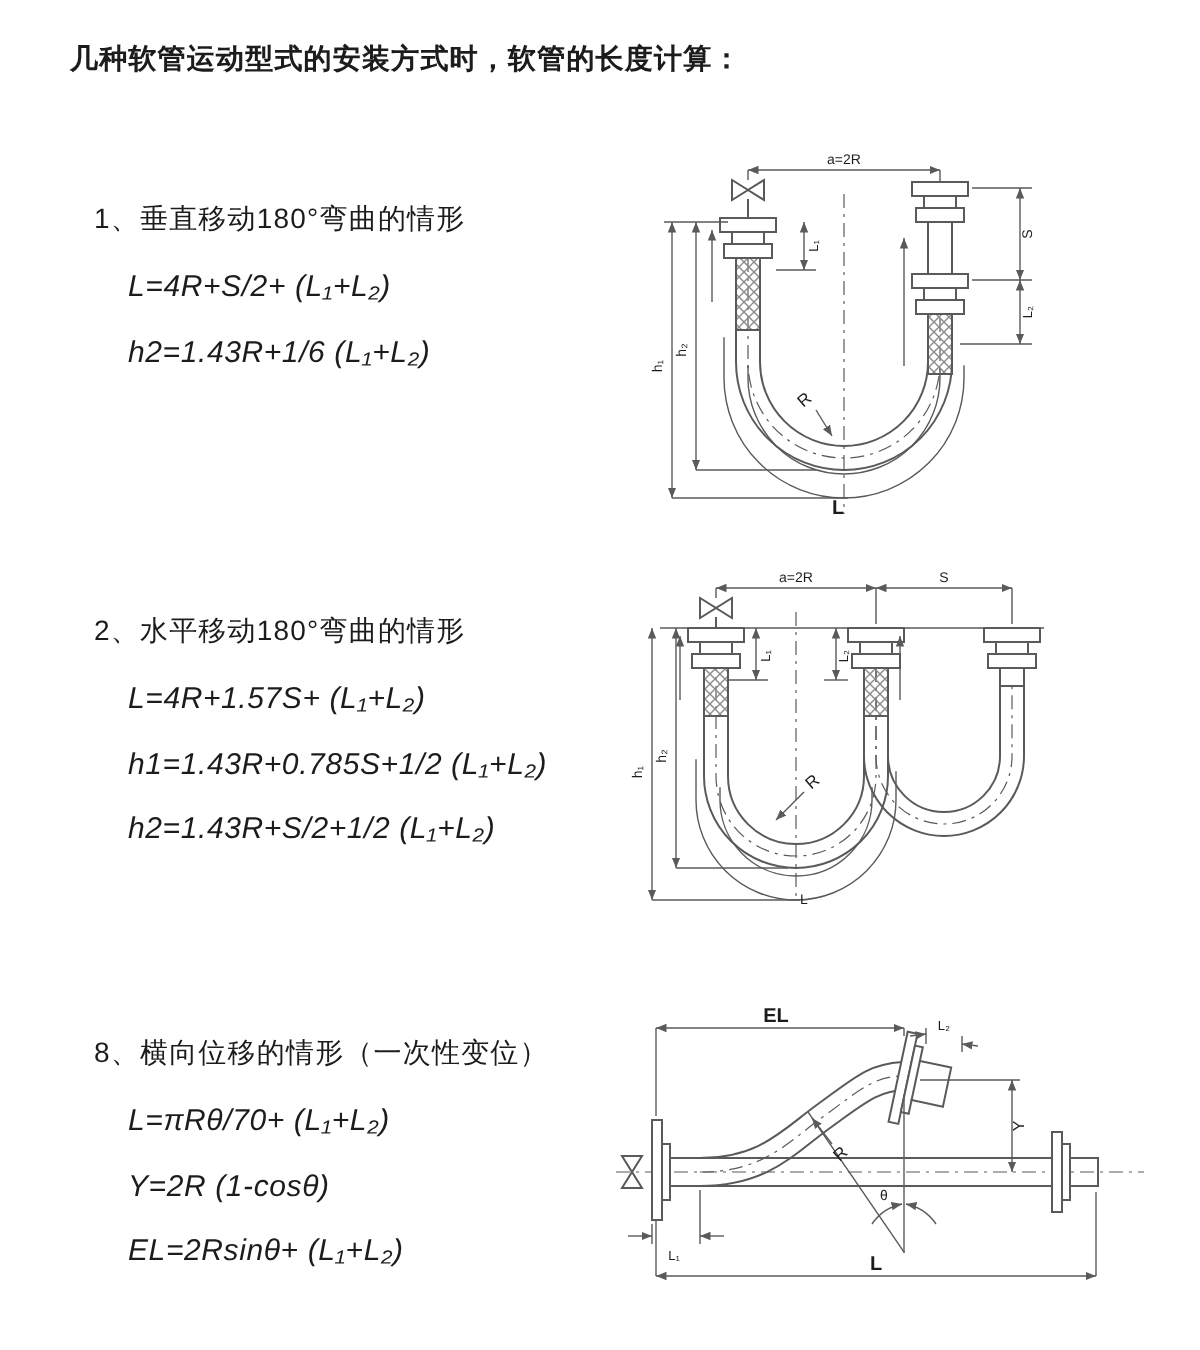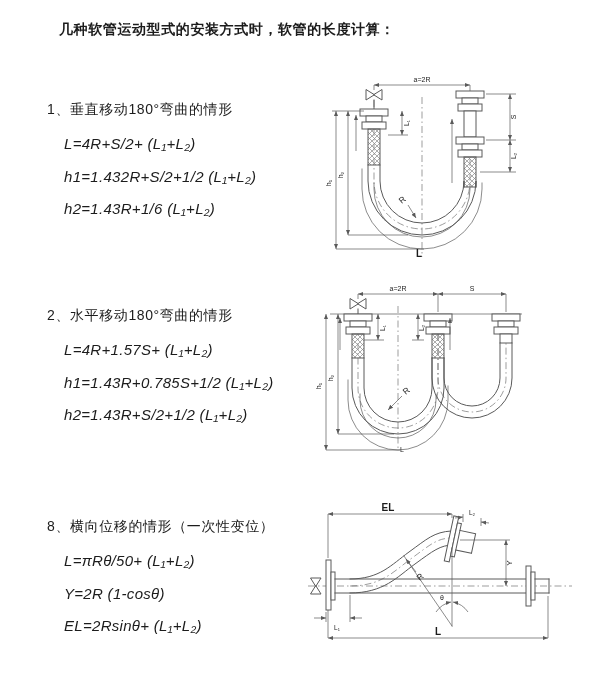--- a/index.html
+++ b/index.html
@@ -2,21 +2,21 @@
 <html style="--ink: #1c1c1c; --line: #5a5a5a; --background: #ffffff;"><head>
 <meta charset="utf-8">
 <style>
   :root{ --ink:#1c1c1c; --line:#5a5a5a; --background:#ffffff; }
   html,body{margin:0;padding:0;}
   body{
     width:600px;height:675px;position:relative;overflow:hidden;
     background:var(--background);color:var(--ink);
     font-family:"Liberation Sans","DejaVu Sans",sans-serif;
   }
-  .page-title{position:absolute;left:35px;top:21px;font-size:14px;font-weight:bold;letter-spacing:.6px;margin-left:24px;}
+  .page-title{position:absolute;left:35px;top:21px;font-size:14px;font-weight:bold;letter-spacing:.6px;}
   .section{position:absolute;left:47px;}
   #sec1{top:101px}#sec2{top:307px}#sec3{top:518px}
   .heading{font-size:14px;font-weight:normal;letter-spacing:.6px;}
   .formulas{margin:9px 0 0 17px;font-size:15px;}
   .formula{height:32.5px;line-height:32.5px;white-space:pre;letter-spacing:.3px;font-style:italic;}
   .diagram{position:absolute;}
   #dg1{left:312px;top:71px}#dg2{left:310px;top:282px}#dg3{left:300px;top:502px}
   svg{display:block}
   svg text{font-family:"Liberation Sans","DejaVu Sans",sans-serif;fill:var(--ink);}
   .ln{stroke:var(--line);fill:none;stroke-width:1;stroke-linecap:square;}
@@ -31,38 +31,37 @@
 </style>
 </head>
 <body>
 
 <div class="page-title">几种软管运动型式的安装方式时，软管的长度计算：</div>
 
 <div class="section" id="sec1">
   <div class="heading">1、垂直移动180°弯曲的情形</div>
   <div class="formulas">
     <div class="formula">L=4R+S/2+ (L₁+L₂)</div>
-    <div class="formula">h1=1.432R+S/2+1/2 (L₁+L₂)</div>
     <div class="formula">h2=1.43R+1/6 (L₁+L₂)</div>
   </div>
 </div>
 
 <div class="section" id="sec2">
   <div class="heading">2、水平移动180°弯曲的情形</div>
   <div class="formulas">
     <div class="formula">L=4R+1.57S+ (L₁+L₂)</div>
     <div class="formula">h1=1.43R+0.785S+1/2 (L₁+L₂)</div>
     <div class="formula">h2=1.43R+S/2+1/2 (L₁+L₂)</div>
   </div>
 </div>
 
 <div class="section" id="sec3">
   <div class="heading">8、横向位移的情形（一次性变位）</div>
   <div class="formulas">
-    <div class="formula">L=πRθ/50+ (L₁+L₂)</div>
+    <div class="formula">L=πRθ/70+ (L₁+L₂)</div>
     <div class="formula">Y=2R (1-cosθ)</div>
     <div class="formula">EL=2Rsinθ+ (L₁+L₂)</div>
   </div>
 </div>
 
 <svg class="diagram" id="dg1" width="232" height="188" viewBox="0 0 232 188">
   <defs>
     <marker id="a1" viewBox="0 0 8 8" markerWidth="8" markerHeight="8" refX="7.5" refY="4" orient="auto-start-reverse">
       <path d="M0,1 L7.5,4 L0,7 Z" fill="#5a5a5a"></path>
     </marker>

